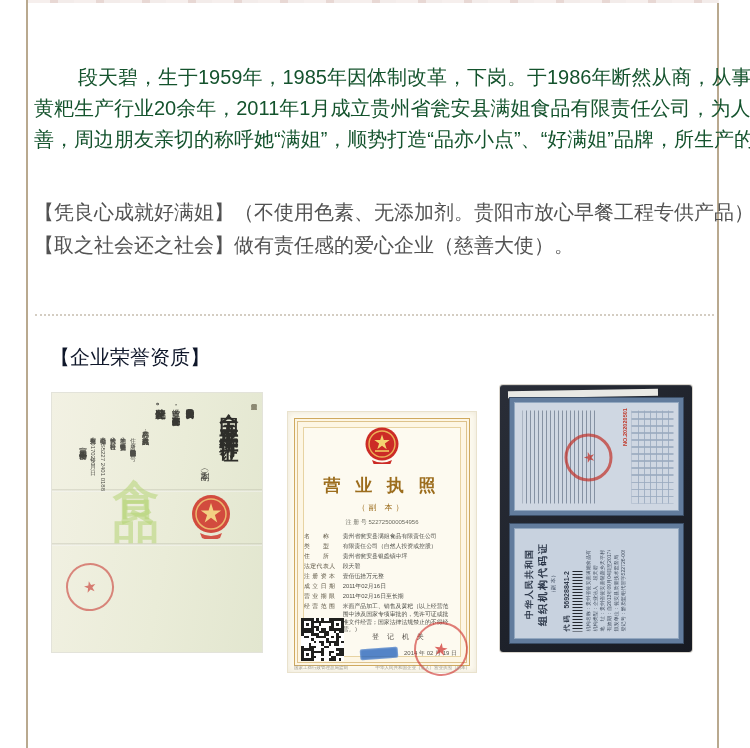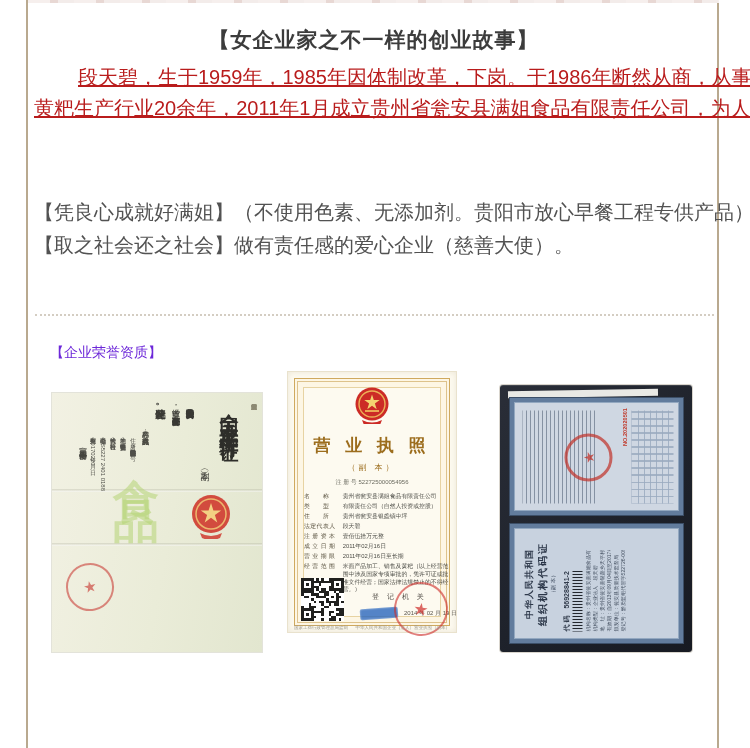--- a/index.html
+++ b/index.html
@@ -10,29 +10,29 @@
   
   .frame-line { position:absolute; top:0; bottom:0; width:2px; background:#b9a98f; }
   .frame-left { left:26px; }
   .frame-right { left:717px; }
   .top-remnant { position:absolute; top:0; left:28px; right:31px; height:3px;
       background:repeating-linear-gradient(90deg,#f6efed 0 22px,#e8d8d4 22px 30px,#f3ecea 30px 46px); }
 
   
   .story-title { position:absolute; top:26px; left:34px; right:37px; text-align:center;
       font-size:21px; font-weight:700; color:#3c3c3c; letter-spacing:1px; }
-  .story-block { position:absolute; top:62px; left:34px; right:37px; color:#b91c1c;text-decoration:underline; }
+  .story-block { position:absolute; top:62px; left:34px; right:37px; color:#14532d; }
   .story-line { height:31px; line-height:31px; font-size:20px; white-space:nowrap; }
   .story-line.indent { text-indent:44px; }
   .story-bullets { position:absolute; top:196px; left:34px; right:37px; color:#525252; }
   .story-bullet { height:33px; line-height:33px; font-size:20px; white-space:nowrap; }
 
   .divider { position:absolute; top:314px; left:35px; right:36px; border-top:2px dotted #d4cdc2; }
 
-  .honors-title { position:absolute; top:344px; left:50px; font-size:14px; color:#6d28d9; }
+  .honors-title { position:absolute; top:344px; left:50px; font-size:20px; color:#0f172a; }
 
   
   .cert-a { position:absolute; left:52px; top:393px; width:210px; height:259px;
       background:#eef0e0; box-shadow:inset 0 0 8px rgba(60,60,40,.25), 0 0 0 1px #e3e3da; }
   .ca-paper { position:absolute; inset:0;
       background:linear-gradient(100deg,#f2f1e3 0%,#eaecd8 55%,#e2e6cf 100%); }
   .ca-fold { position:absolute; left:0; right:0; height:3px;
       background:linear-gradient(180deg,rgba(110,110,85,.20),rgba(255,255,255,.55)); }
   .ca-content { position:absolute; inset:6px 4px 6px 4px; writing-mode:vertical-rl; color:#3a3a35; }
   .ca-col { display:block; }
@@ -49,21 +49,21 @@
   .ca-date { font-size:8px; color:#45453f; padding-top:46px; margin-left:10px; }
   .ca-watermark { position:absolute; left:54px; top:48px; writing-mode:vertical-rl;
       font-size:46px; font-weight:700; letter-spacing:22px; color:rgba(180,212,116,.55); }
   .ca-emblem { position:absolute; left:138px; top:100px; width:42px; height:46px; }
   .ca-stamp { position:absolute; left:14px; top:170px; width:48px; height:48px; border-radius:50%;
       border:2px solid rgba(198,46,40,.55); transform:rotate(-12deg);
       display:flex; align-items:center; justify-content:center; }
   .ca-stamp span { color:rgba(198,46,40,.6); font-size:15px; }
 
   
-  .cert-b { position:absolute; left:288px; top:372px; width:168px; height:260px;
+  .cert-b { position:absolute; left:288px; top:412px; width:188px; height:260px;
       background:#fdfaf0; box-shadow:0 0 0 1px #e9e2cd, inset 0 0 6px rgba(140,120,70,.15); }
   .cb-frame { position:absolute; inset:6px; border:1px solid #cfa95e;
       box-shadow:inset 0 0 0 2px #fdf6e4, inset 0 0 0 3px #ddc28b, inset 0 0 0 8px #fdf6e4, inset 0 0 0 9px #e7d3a2; }
   .cb-emblem { position:absolute; left:50%; top:14px; transform:translateX(-50%); width:36px; height:38px; }
   .cb-title { position:absolute; top:62px; left:0; right:0; text-align:center;
       font-size:17px; font-weight:700; letter-spacing:5px; color:#9c6d1d; }
   .cb-copy { position:absolute; top:90px; left:0; right:0; text-align:center;
       font-size:8px; letter-spacing:3px; color:#9c6d1d; }
   .cb-regno { position:absolute; top:106px; left:0; right:0; text-align:center; font-size:6px; color:#6b6b60; }
   .cb-fields { position:absolute; top:120px; left:16px; width:176px;
@@ -127,25 +127,25 @@
 </style>
 </head>
 <body>
 
 <div class="page">
 
   <div class="frame-line frame-left"></div>
   <div class="frame-line frame-right"></div>
   <div class="top-remnant"></div>
 
-  <div class="story-title">【女企业家之不一样的创业故事】</div>
 
   <div class="story-block">
     <div class="story-line indent">段天碧，生于1959年，1985年因体制改革，下岗。于1986年断然从商，从事</div>
     <div class="story-line">黄粑生产行业20余年，2011年1月成立贵州省瓮安县满姐食品有限责任公司，为人和</div>
+    <div class="story-line">善，周边朋友亲切的称呼她“满姐”，顺势打造“品亦小点”、“好满姐”品牌，所生产的</div>
   </div>
 
   <div class="story-bullets">
     <div class="story-bullet">【凭良心成就好满姐】（不使用色素、无添加剂。贵阳市放心早餐工程专供产品）</div>
     <div class="story-bullet">【取之社会还之社会】做有责任感的爱心企业（慈善大使）。</div>
   </div>
 
   <div class="divider"></div>
 
   <div class="honors-title">【企业荣誉资质】</div>

